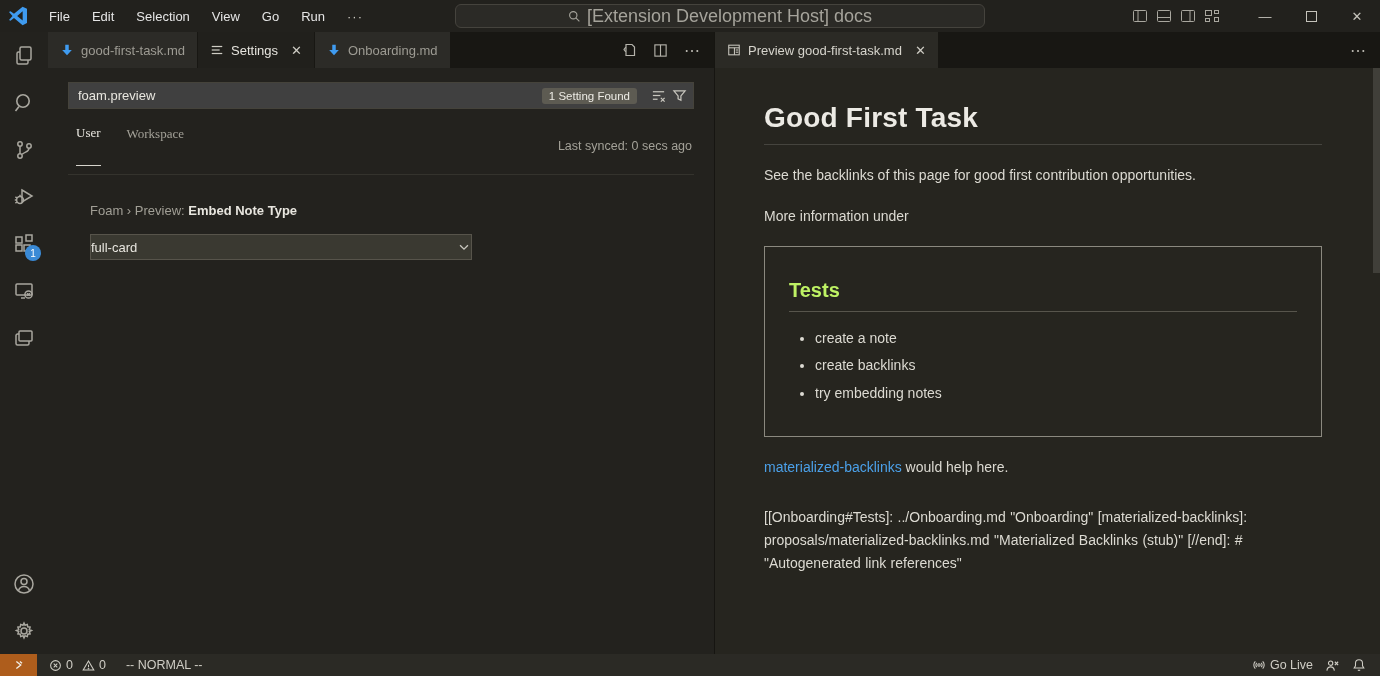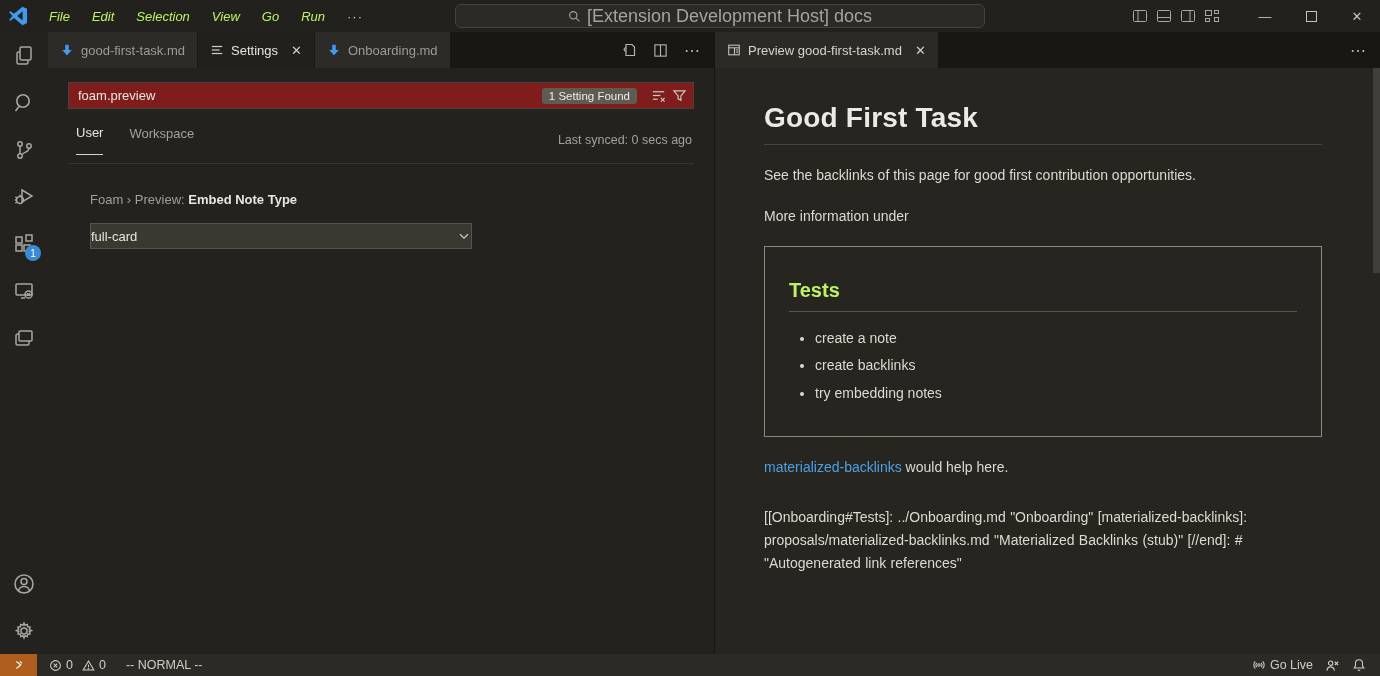--- a/index.html
+++ b/index.html
@@ -5,21 +5,21 @@
   * { margin:0; padding:0; box-sizing:border-box; }
   html,body { width:1380px; height:676px; overflow:hidden; background:#23221e;
     font-family:"Liberation Sans", sans-serif; }
   .window { width:1380px; height:676px; display:flex; flex-direction:column; }
 
   
   .titlebar { height:32px; background:#22211d; display:flex; align-items:center;
     color:#b9b7af; font-size:13px; flex:0 0 32px; position:relative; }
   .vscode-logo { width:20px; height:20px; margin:0 12px 0 8px; flex:0 0 auto; }
   .menus { display:flex; gap:4px; }
-  .menu-item { padding:3px 9px; border-radius:5px; color:#bef264;font-style:italic; }
+  .menu-item { padding:3px 9px; border-radius:5px; color:#e5e5e5; }
   .menu-overflow { padding:3px 9px; color:#cfcdc5; letter-spacing:1px; }
   .nav-arrows { display:flex; gap:14px; margin-left:84px; color:#8f8d85; font-size:15px; }
   .cmd-center { position:absolute; left:455px; top:4px; width:530px; height:24px;
     background:#2b2a26; border:1px solid #45433d; border-radius:6px; display:flex;
     align-items:center; justify-content:center; gap:6px; color:#a5a39b; font-size:18px; }
   .win-icons { position:absolute; right:0; top:0; height:32px; display:flex; align-items:center; }
   .layout-icons { display:flex; gap:8px; margin-right:22px; color:#a9a79f; }
   .win-btn { width:46px; height:32px; display:flex; align-items:center; justify-content:center;
     color:#c5c3bb; font-size:13px; }
 
@@ -41,28 +41,28 @@
   .tabrow { height:36px; background:#181713; display:flex; align-items:stretch; flex:0 0 36px; }
   .tab { display:flex; align-items:center; gap:7px; padding:0 12px; font-size:13px;
     color:#9d9b93; background:#2c2b27; border-right:1px solid #181713; white-space:nowrap; }
   .tab.active-left { background:#21201c; color:#e6e4de; }
   .tab.active-right { background:#2b2a25; color:#d6d4cc; }
   .tab .closex { margin-left:6px; font-size:13px; color:#cfcdc5; }
   .editor-actions { margin-left:auto; display:flex; align-items:center; gap:16px; padding-right:14px; color:#b5b3ab; }
 
   
   .settings-body { flex:1; background:#23221e; padding:14px 20px 0 20px; color:#cfcdc5; }
-  .settings-search { height:27px; background:#7f1d1d; border:1px solid #45433b; display:flex;
+  .settings-search { height:27px; background:#404040; border:1px solid #45433b; display:flex;
     align-items:center; padding:0 6px 0 9px; font-size:13px; color:#e8e6df; }
   .settings-search .grow { flex:1; }
   .found-badge { background:#5d5b52; color:#edebe4; font-size:11.5px; padding:2px 7px; border-radius:3px; margin-right:8px; }
   .ss-icon { color:#c9c7bf; display:flex; align-items:center; margin-left:6px; }
   .scope-row { display:flex; align-items:center; margin-top:16px; padding:0 2px 8px 8px;
     border-bottom:1px solid #34332d; font-size:13px; }
-  .scope-tab { margin-right:26px; padding-bottom:14px; color:#a3a198; }
+  .scope-tab { margin-right:26px; padding-bottom:24px; color:#a3a198;font-family:Liberation Serif, serif; }
   .scope-tab.active { color:#e8e6df; border-bottom:1px solid #d7d5cd; }
   .last-synced { margin-left:auto; color:#a3a198; font-size:12.5px; }
   .setting-item { margin:28px 0 0 22px; }
   .setting-title { font-size:13px; }
   .setting-cat { color:#a19f96; }
   .setting-name { color:#e8e6df; font-weight:bold; }
   .setting-select { width:382px; height:26px; margin-top:16px; background:#3a3931;
     border:1px solid #57544b; display:flex; align-items:center; padding:0 0;
     font-size:13px; color:#e8e6df; }
   .setting-select .grow { flex:1; }

